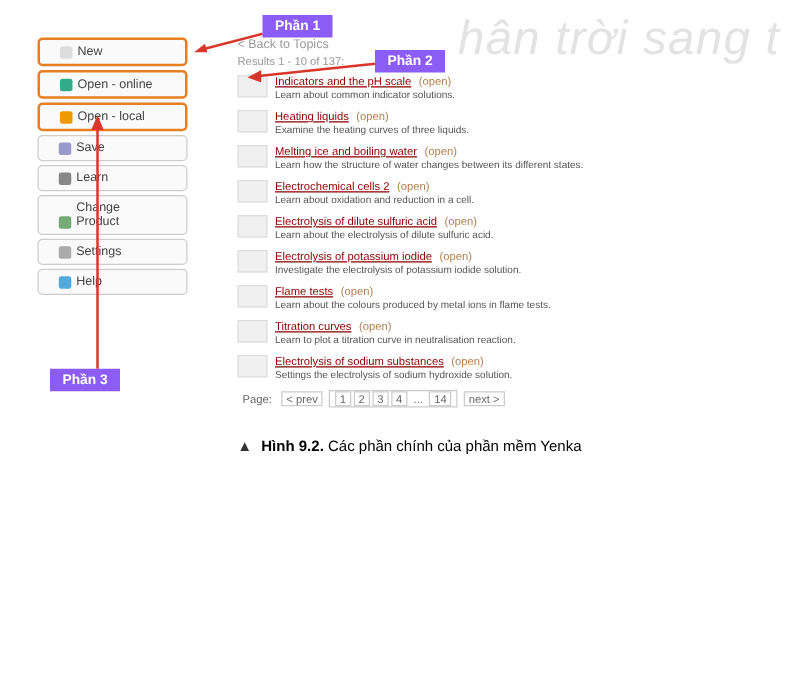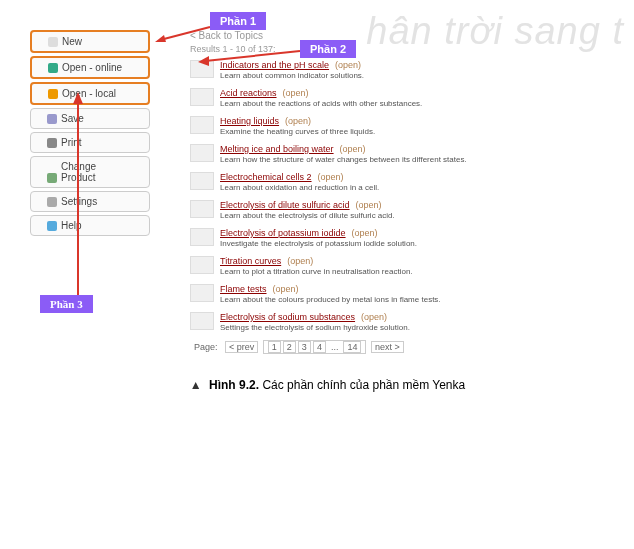--- a/index.html
+++ b/index.html
@@ -26,21 +26,21 @@
 .caption-tri { display: inline-block; color: #333; margin-right: 4px; }
 svg.arrow { position: absolute; z-index: 4; pointer-events: none; }
 </style>
 </head>
 <body>
 
 <div class="watermark">hân trời sang t</div>
 
 <div class="label-box" style="top:12px; left:210px;">Phần 1</div>
 <div class="label-box" style="top:40px; left:300px;">Phần 2</div>
-<div class="label-box" style="top:295px; left:40px;font-family:Liberation Serif, serif;">Phần 3</div>
+<div class="label-box" style="top:295px; left:40px;">Phần 3</div>
 
 <svg class="arrow" style="top:22px; left:150px;" width="70" height="20">
   <line x1="60" y1="5" x2="10" y2="18" stroke="#d9362b" stroke-width="2"></line>
   <polygon points="5,20 14,13 16,20" fill="#d9362b"></polygon>
 </svg>
 <svg class="arrow" style="top:46px; left:195px;" width="110" height="20">
   <line x1="105" y1="5" x2="10" y2="15" stroke="#d9362b" stroke-width="2"></line>
   <polygon points="3,16 14,10 14,20" fill="#d9362b"></polygon>
 </svg>
 <svg class="arrow" style="top:90px; left:72px;" width="20" height="210">
@@ -61,21 +61,21 @@
       <div class="menu-item highlighted">
         <span class="menu-icon" style="background: rgb(238, 153, 0); border-radius: 2px;"></span>
         <span>Open - local</span>
       </div>
       <div class="menu-item">
         <span class="menu-icon" style="background: rgb(153, 153, 204); border-radius: 2px;"></span>
         <span>Save</span>
       </div>
       <div class="menu-item">
         <span class="menu-icon" style="background: rgb(136, 136, 136); border-radius: 2px;"></span>
-        <span>Print</span>
+        <span>Learn</span>
       </div>
       <div class="menu-item">
         <span class="menu-icon" style="background: rgb(119, 170, 119); border-radius: 2px;"></span>
         <span>Change Product</span>
       </div>
       <div class="menu-item">
         <span class="menu-icon" style="background: rgb(170, 170, 170); border-radius: 2px;"></span>
         <span>Settings</span>
       </div>
       <div class="menu-item">
@@ -85,27 +85,20 @@
     </div>
   <div class="content">
     <span class="back-link">&lt; Back to Topics</span>
     <div class="results-text">Results 1 - 10 of 137:</div>
     <div id="topics">
         <div class="topic-row">
           <div class="thumb"></div>
           <div class="topic-text">
             <div><span class="topic-title">Indicators and the pH scale</span><span class="topic-open">(open)</span></div>
             <div class="topic-desc">Learn about common indicator solutions.</div>
-          </div>
-        </div>
-        <div class="topic-row">
-          <div class="thumb"></div>
-          <div class="topic-text">
-            <div><span class="topic-title">Acid reactions</span><span class="topic-open">(open)</span></div>
-            <div class="topic-desc">Learn about the reactions of acids with other substances.</div>
           </div>
         </div>
         <div class="topic-row">
           <div class="thumb"></div>
           <div class="topic-text">
             <div><span class="topic-title">Heating liquids</span><span class="topic-open">(open)</span></div>
             <div class="topic-desc">Examine the heating curves of three liquids.</div>
           </div>
         </div>
         <div class="topic-row">
@@ -132,29 +125,29 @@
         <div class="topic-row">
           <div class="thumb"></div>
           <div class="topic-text">
             <div><span class="topic-title">Electrolysis of potassium iodide</span><span class="topic-open">(open)</span></div>
             <div class="topic-desc">Investigate the electrolysis of potassium iodide solution.</div>
           </div>
         </div>
         <div class="topic-row">
           <div class="thumb"></div>
           <div class="topic-text">
-            <div><span class="topic-title">Titration curves</span><span class="topic-open">(open)</span></div>
-            <div class="topic-desc">Learn to plot a titration curve in neutralisation reaction.</div>
+            <div><span class="topic-title">Flame tests</span><span class="topic-open">(open)</span></div>
+            <div class="topic-desc">Learn about the colours produced by metal ions in flame tests.</div>
           </div>
         </div>
         <div class="topic-row">
           <div class="thumb"></div>
           <div class="topic-text">
-            <div><span class="topic-title">Flame tests</span><span class="topic-open">(open)</span></div>
-            <div class="topic-desc">Learn about the colours produced by metal ions in flame tests.</div>
+            <div><span class="topic-title">Titration curves</span><span class="topic-open">(open)</span></div>
+            <div class="topic-desc">Learn to plot a titration curve in neutralisation reaction.</div>
           </div>
         </div>
         <div class="topic-row">
           <div class="thumb"></div>
           <div class="topic-text">
             <div><span class="topic-title">Electrolysis of sodium substances</span><span class="topic-open">(open)</span></div>
             <div class="topic-desc">Settings the electrolysis of sodium hydroxide solution.</div>
           </div>
         </div>
       </div>

